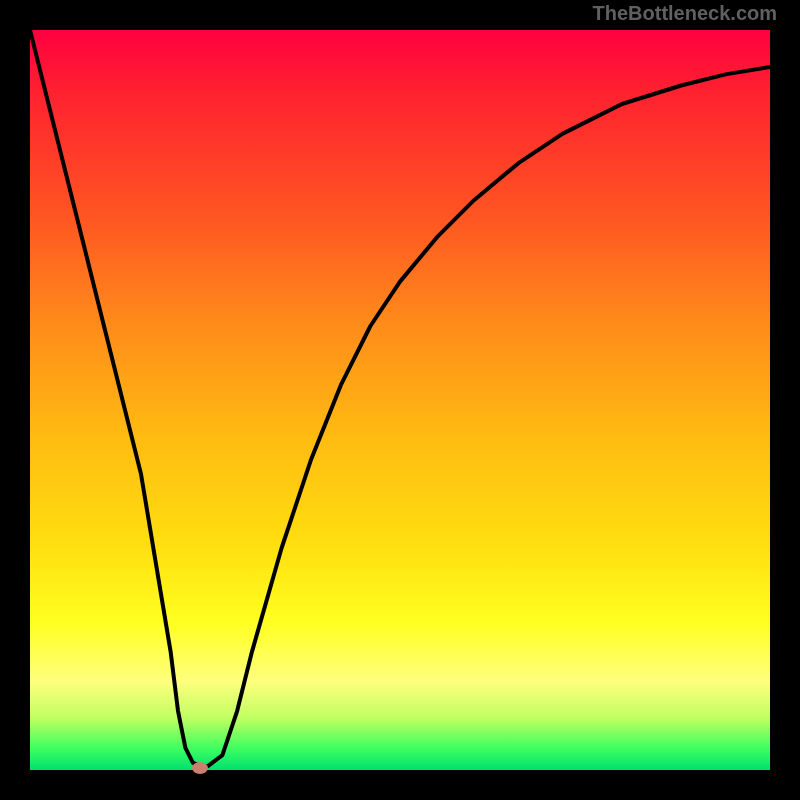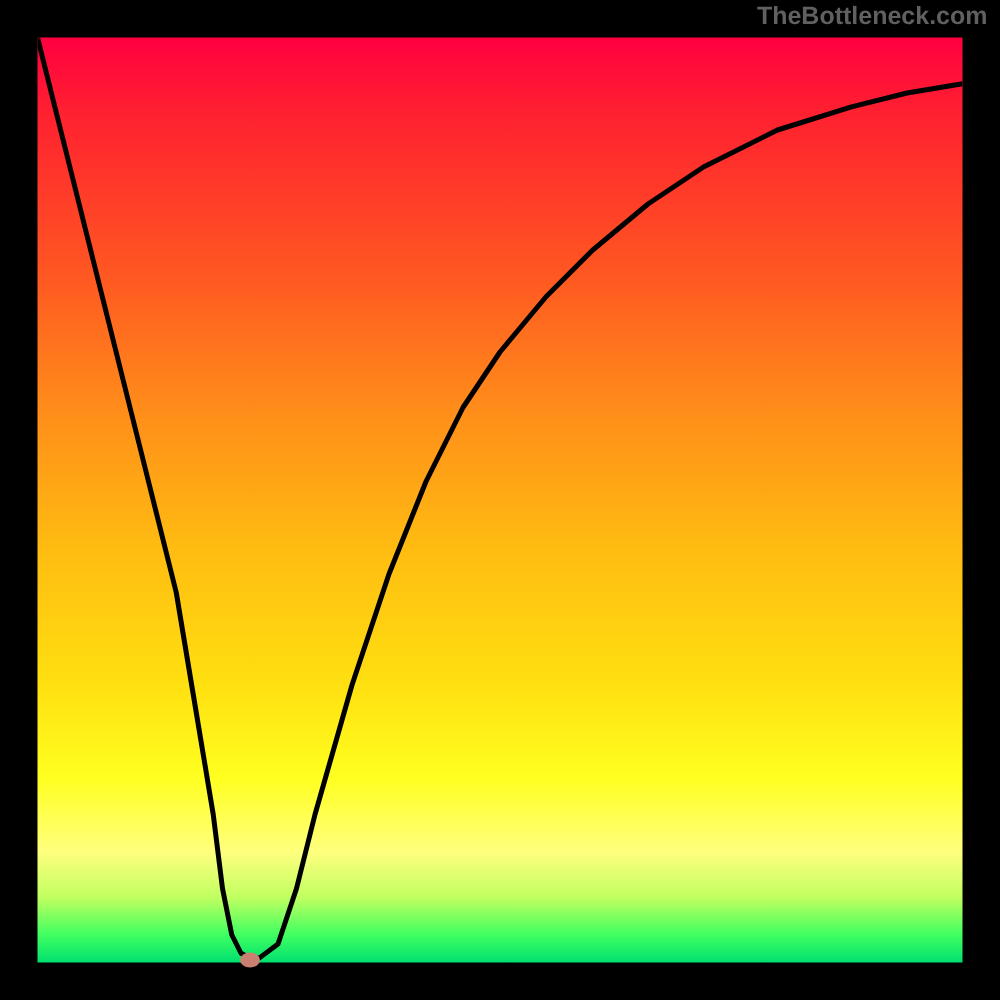--- a/index.html
+++ b/index.html
@@ -6,21 +6,21 @@
   html, body { width: 800px; height: 800px; overflow: hidden; }
   .wrapper {
     width: 800px;
     height: 800px;
     background: #000;
     position: relative;
   }
   .watermark {
     position: absolute;
     top: 2px;
-    right: 10px;
+    right: 23px;
     font-family: Arial, Helvetica, sans-serif;
     font-size: 20px;
     font-weight: bold;
     color: #606060;
     z-index: 10;
     text-align: right;
   }
   .plot-area {
     position: absolute;
     left: 30px;

